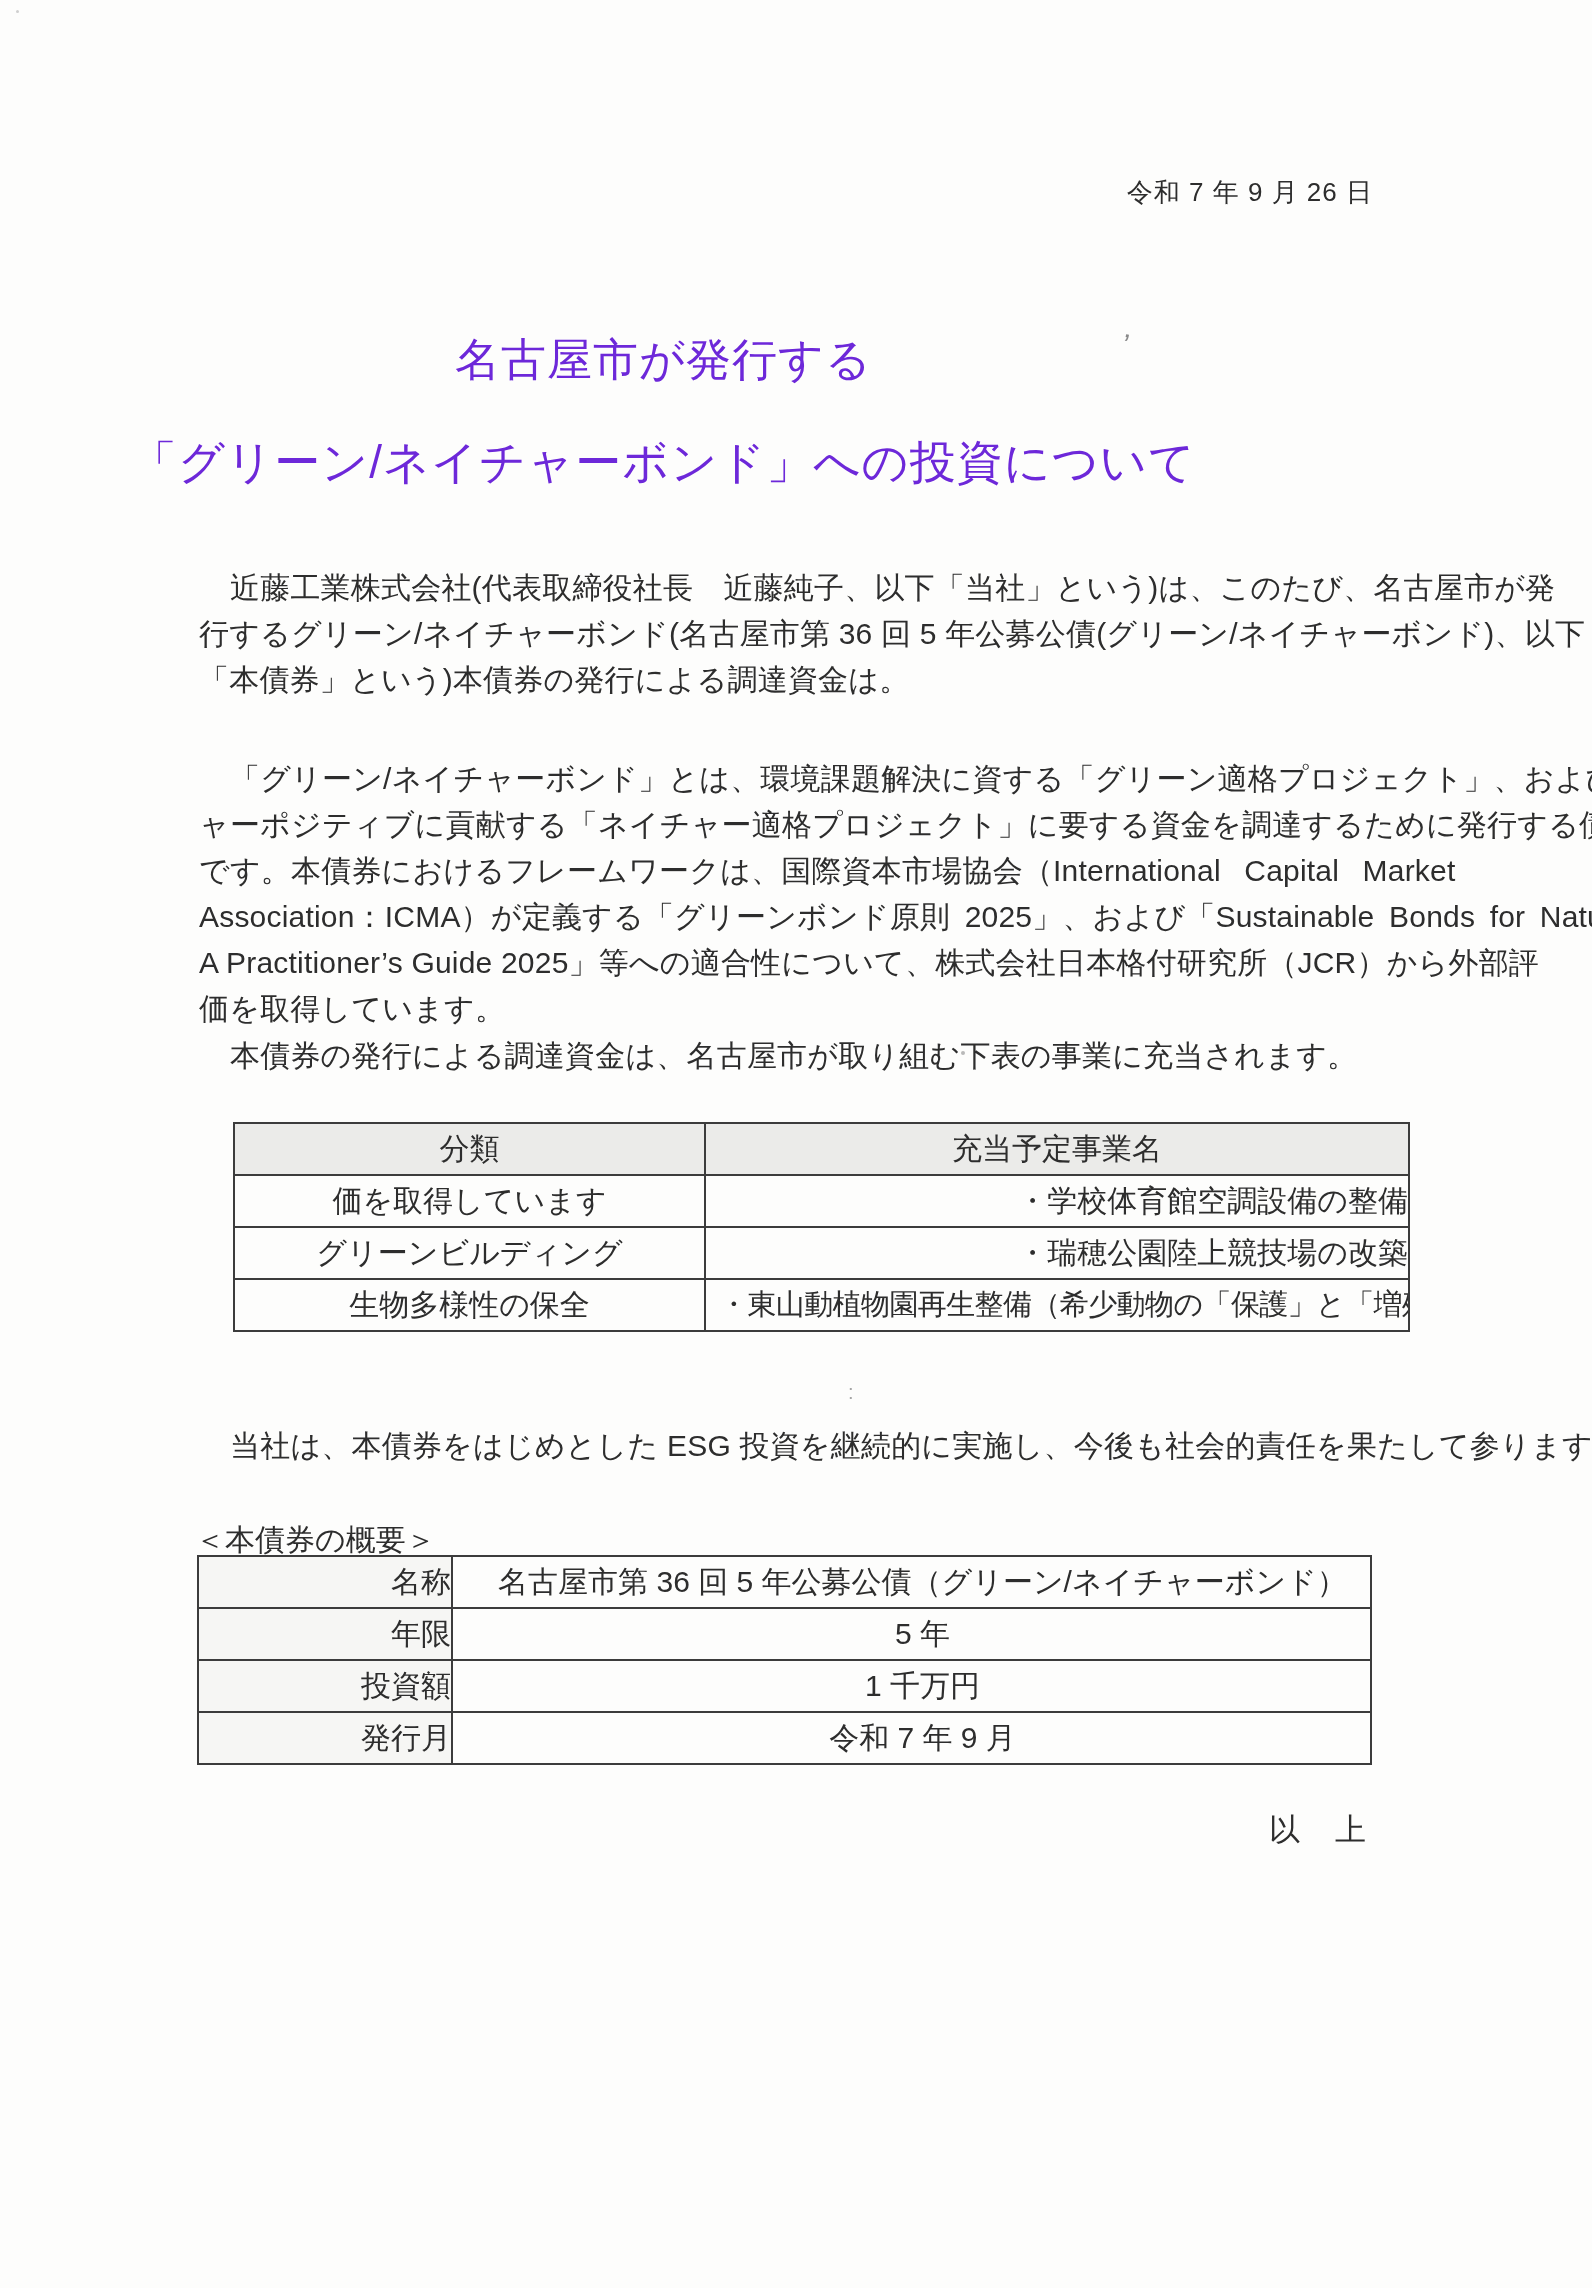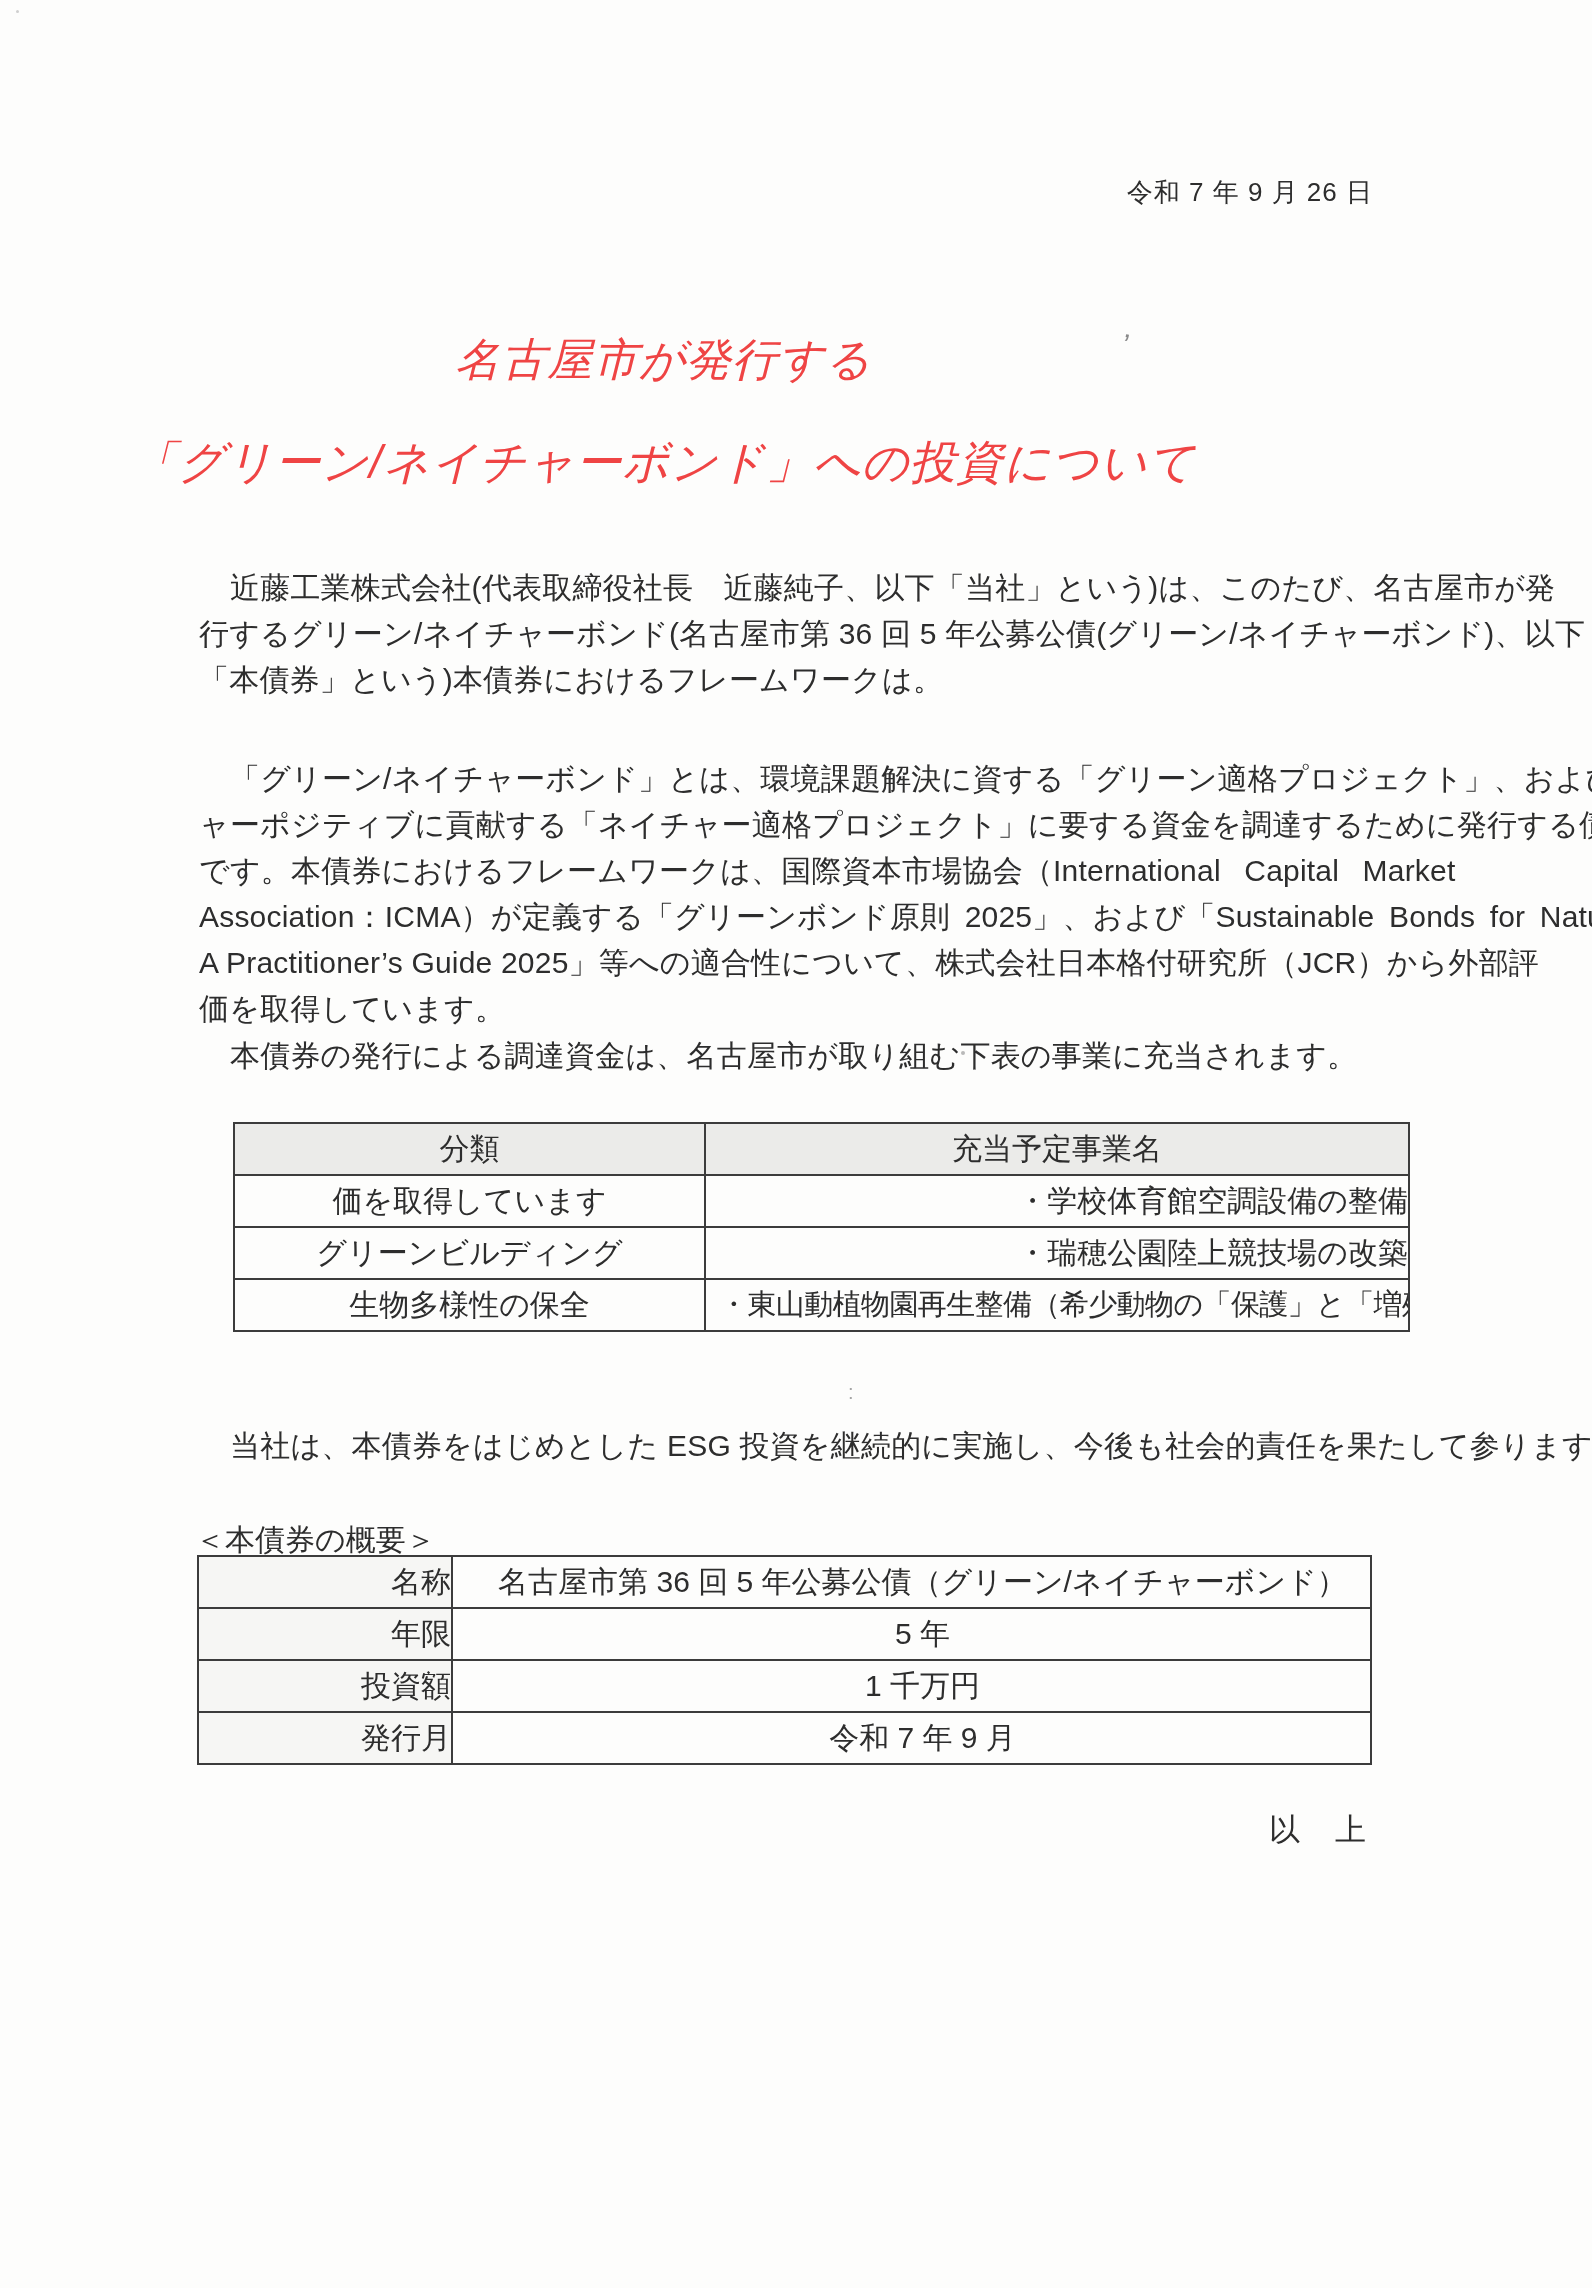--- a/index.html
+++ b/index.html
@@ -12,21 +12,21 @@
     background:var(--paper); color:var(--ink);
     font-family:"Liberation Sans","DejaVu Sans",sans-serif;
     overflow:hidden;
   }
   .abs{position:absolute;}
   .date-line{
     top:175px; right:219px; font-size:26px; letter-spacing:1px; white-space:nowrap;
   }
   .title{
     left:0; width:1327px; text-align:center; white-space:nowrap;
-    font-size:45px; font-weight:400; letter-spacing:1px; color:#ef4444;font-style:italic;
+    font-size:45px; font-weight:400; letter-spacing:1px; color:#6d28d9;
   }
   .title-1{top:330px;}
   .title-2{top:432px; font-size:46px;}
   .textcol{left:199px; width:1206px;}
   .line{
     font-size:30px; line-height:46px; white-space:nowrap; letter-spacing:0.2px;
   }
   .indent{padding-left:31px;}
   .ws-wide{word-spacing:15px;}
   .ws-mid{word-spacing:6px;}
@@ -64,21 +64,21 @@
 <div class="page">
 
   <div class="abs date-line">令和 7 年 9 月 26 日</div>
 
   <div class="abs title title-1">名古屋市が発行する</div>
   <div class="abs title title-2">「グリーン/ネイチャーボンド」への投資について</div>
 
   <div class="abs textcol" style="top:565px">
     <div class="line indent">近藤工業株式会社(代表取締役社長　近藤純子、以下「当社」という)は、このたび、名古屋市が発</div>
     <div class="line">行するグリーン/ネイチャーボンド(名古屋市第 36 回 5 年公募公債(グリーン/ネイチャーボンド)、以下</div>
-    <div class="line">「本債券」という)本債券におけるフレームワークは。</div>
+    <div class="line">「本債券」という)本債券の発行による調達資金は。</div>
   </div>
 
   <div class="abs textcol" style="top:756px">
     <div class="line indent">「グリーン/ネイチャーボンド」とは、環境課題解決に資する「グリーン適格プロジェクト」、およびネイチ</div>
     <div class="line">ャーポジティブに貢献する「ネイチャー適格プロジェクト」に要する資金を調達するために発行する債券</div>
     <div class="line ws-wide">です。本債券におけるフレームワークは、国際資本市場協会（International Capital Market</div>
     <div class="line ws-mid">Association：ICMA）が定義する「グリーンボンド原則 2025」、および「Sustainable Bonds for Nature:</div>
     <div class="line">A Practitioner’s Guide 2025」等への適合性について、株式会社日本格付研究所（JCR）から外部評</div>
     <div class="line">価を取得しています。</div>
   </div>

